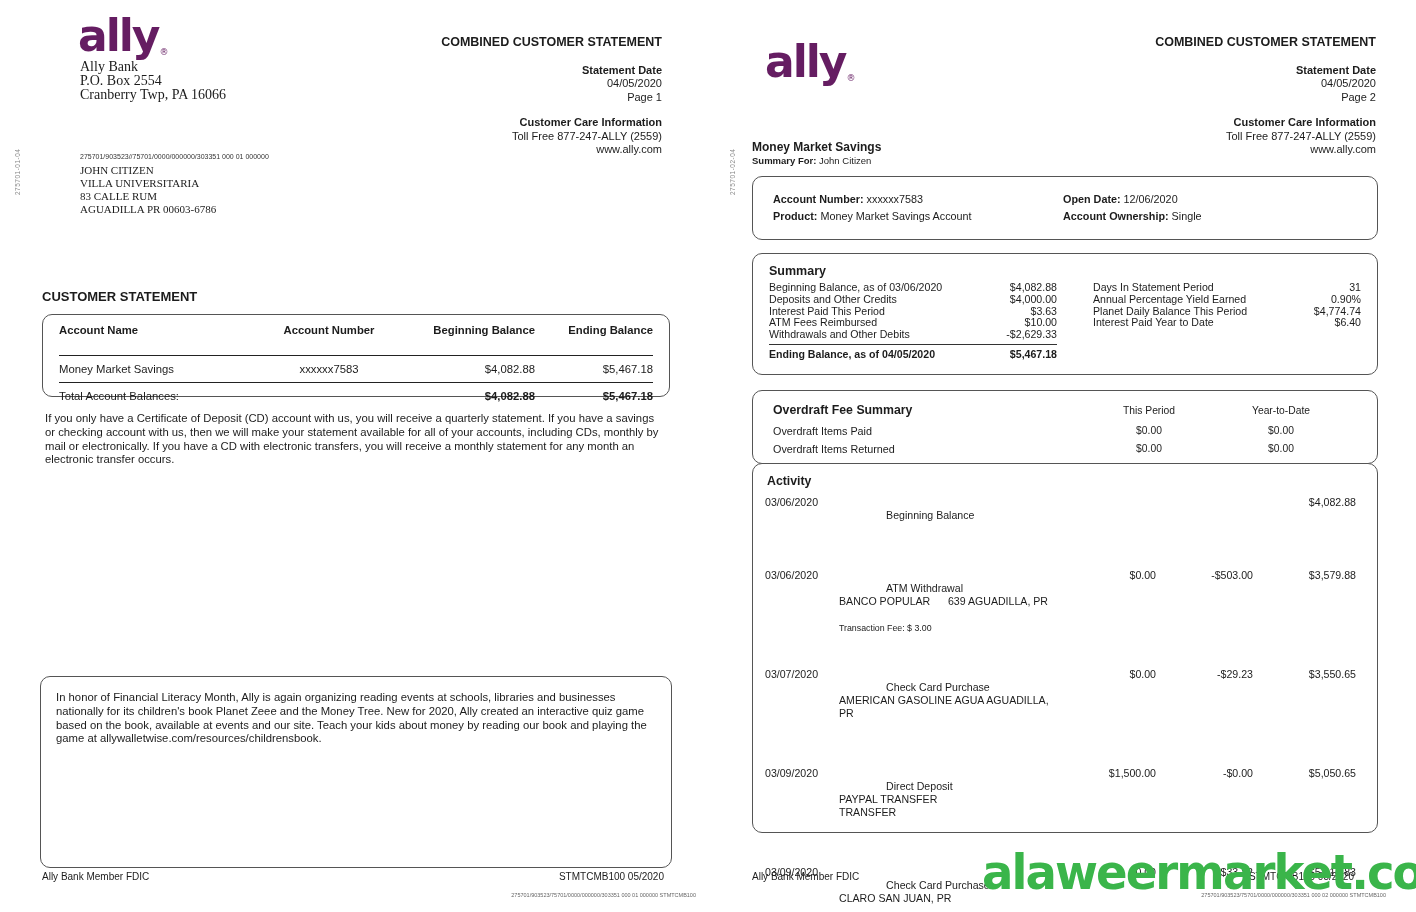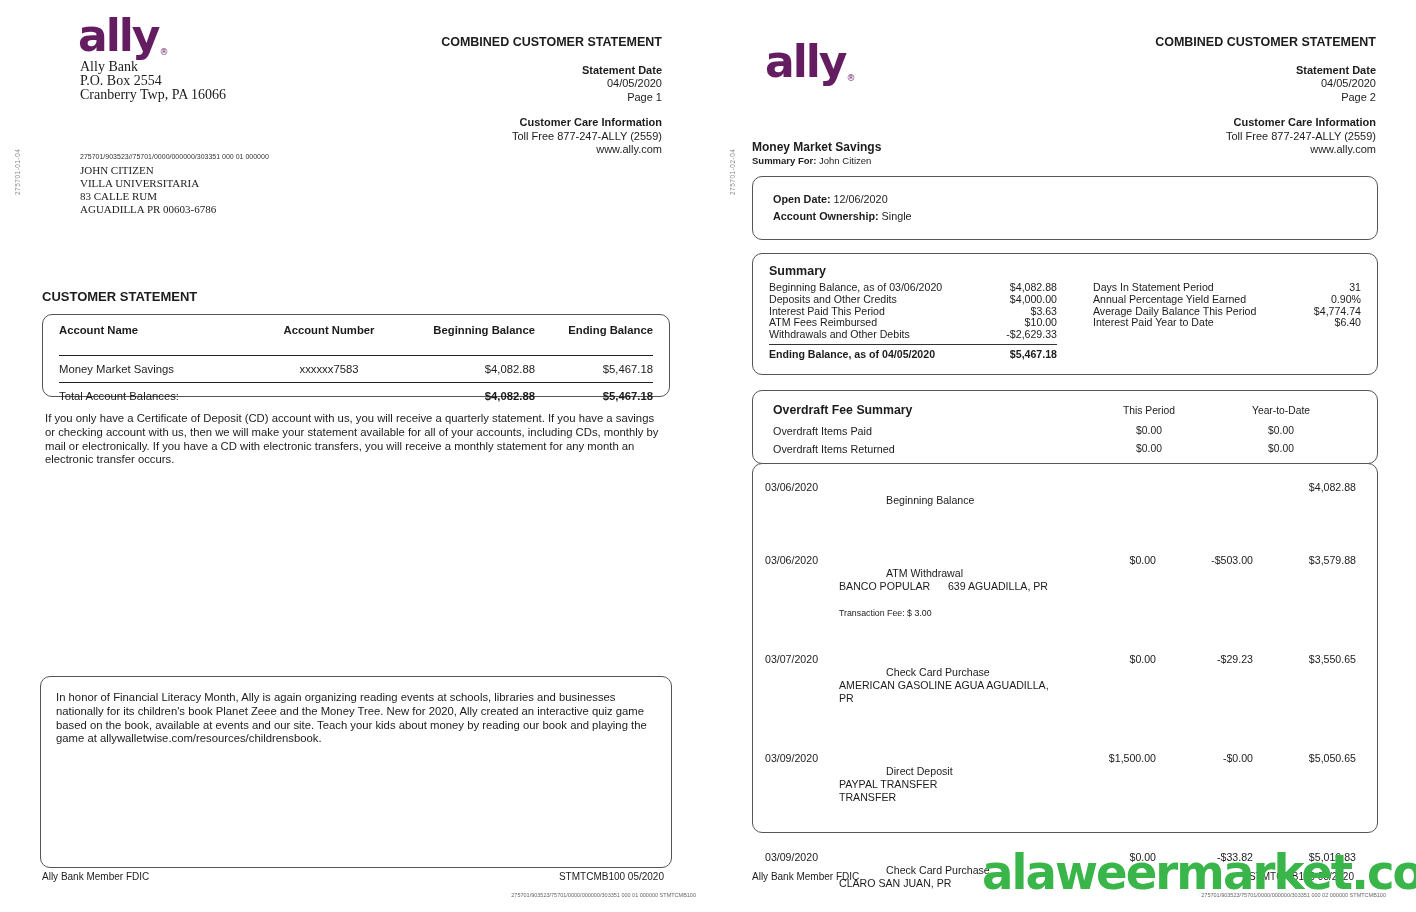--- a/index.html
+++ b/index.html
@@ -183,20 +183,30 @@
     </div>
 
     <div class="acct-heading" style="left:40px;top:140px;">Money Market Savings</div>
     <div class="summary-for" style="left:40px;top:155px;">
       <span class="b">Summary For:</span>
       <span>John Citizen</span>
     </div>
 
     <div class="rbox" style="left:40px;top:176px;width:624px;height:62px;">
       <div class="info-inner">
+        <div class="info-col1">
+          <div>
+            <span class="b">Account Number:</span>
+            <span>xxxxxx7583</span>
+          </div>
+          <div>
+            <span class="b">Product:</span>
+            <span>Money Market Savings Account</span>
+          </div>
+        </div>
         <div class="info-col2">
           <div>
             <span class="b">Open Date:</span>
             <span>12/06/2020</span>
           </div>
           <div>
             <span class="b">Account Ownership:</span>
             <span>Single</span>
           </div>
         </div>
@@ -246,21 +256,21 @@
                 <span class="lbl">Days In Statement Period</span>
                 <span class="val">31</span>
               </div>
 
               <div class="sum-row">
                 <span class="lbl">Annual Percentage Yield Earned</span>
                 <span class="val">0.90%</span>
               </div>
 
               <div class="sum-row">
-                <span class="lbl">Average Daily Balance This Period</span>
+                <span class="lbl">Planet Daily Balance This Period</span>
                 <span class="val">$4,774.74</span>
               </div>
 
               <div class="sum-row">
                 <span class="lbl">Interest Paid Year to Date</span>
                 <span class="val">$6.40</span>
               </div>
             </div>
         </div>
       </div>
@@ -285,20 +295,21 @@
               <div class="od-lbl">Overdraft Items Returned</div>
               <div class="od-c">$0.00</div>
               <div class="od-c">$0.00</div>
             </div>
           </div>
       </div>
     </div>
 
     <div class="rbox" style="left:40px;top:463px;width:624px;height:368px;">
       <div class="act-inner">
+        <div class="act-title">Activity</div>
         <div>
 
             <div class="act-row">
               <div class="act-date">03/06/2020</div>
               <div class="act-desc">
                 <span>Beginning Balance</span>
                 <div class="act-note"></div>
               </div>
               <div class="act-credits"></div>
               <div class="act-debits"></div>

